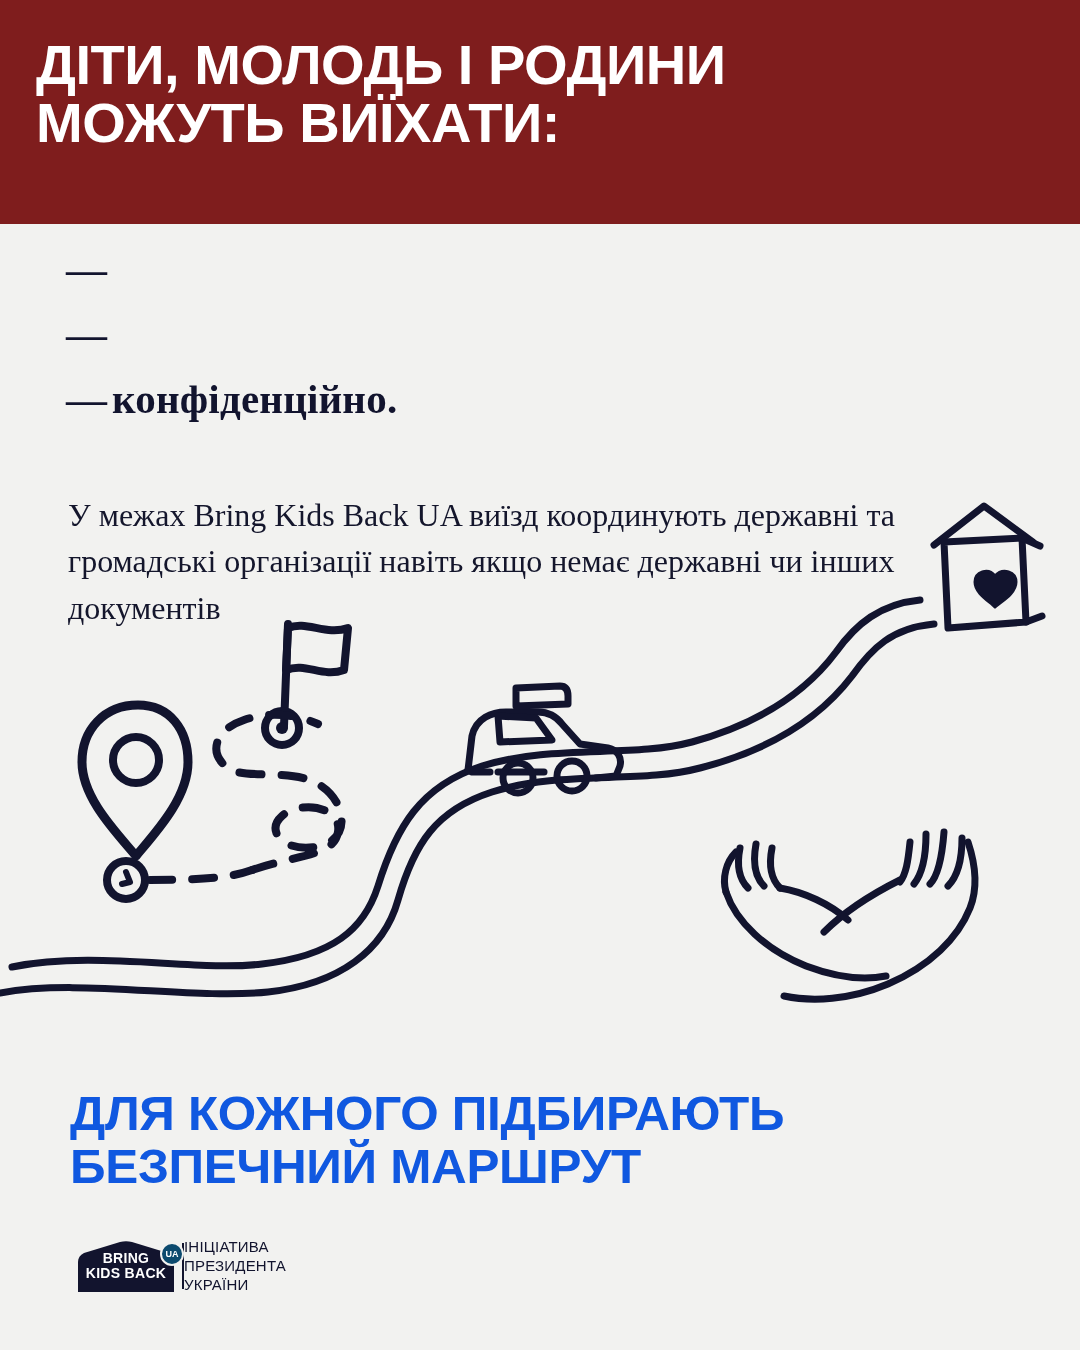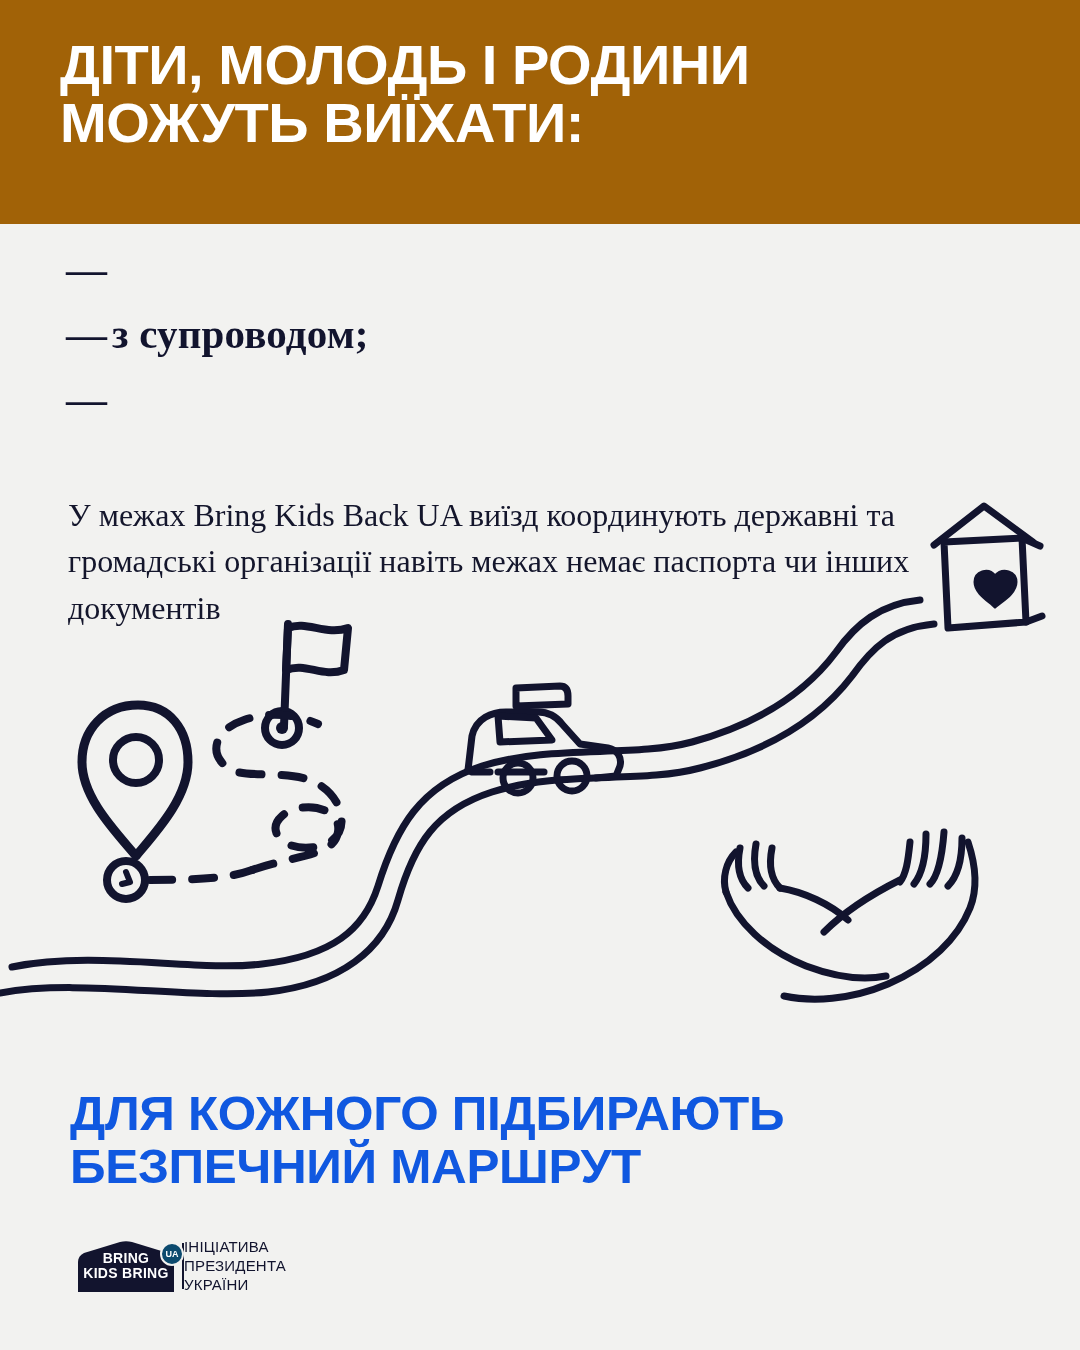--- a/index.html
+++ b/index.html
@@ -22,23 +22,23 @@
     overflow: hidden;
   }
 
   
   .header-band {
     position: absolute;
     left: 0;
     top: 0;
     width: 1080px;
     height: 224px;
-    background: #a16207;
+    background: #7f1d1d;
     box-sizing: border-box;
-    padding: 36px 60px 0 60px;
+    padding: 36px 60px 0 36px;
   }
   .header-title {
     color: #ffffff;
     font-family: "Liberation Sans", sans-serif;
     font-weight: bold;
     font-size: 55px;
     line-height: 1.06;
     letter-spacing: -0.5px;
     margin: 0;
     text-transform: uppercase;
@@ -186,28 +186,28 @@
     <h1 class="header-title">ДІТИ, МОЛОДЬ І РОДИНИ
 МОЖУТЬ ВИЇХАТИ:</h1>
   </div>
 
   <div class="bullets">
     <div class="bullet-row">
       <span class="bullet-dash">—</span>
     </div>
     <div class="bullet-row">
       <span class="bullet-dash">—</span>
-      <span class="bullet-text">з супроводом;</span>
     </div>
     <div class="bullet-row">
       <span class="bullet-dash">—</span>
+      <span class="bullet-text">конфіденційно.</span>
     </div>
   </div>
 
-  <p class="paragraph">У межах Bring Kids Back UA виїзд координують державні та громадські організації навіть межах немає паспорта чи інших документів</p>
+  <p class="paragraph">У межах Bring Kids Back UA виїзд координують державні та громадські організації навіть якщо немає державні чи інших документів</p>
 
   <svg class="illustration" viewBox="0 0 1080 560" xmlns="http://www.w3.org/2000/svg" fill="none">
 
     <g stroke="#12142e" stroke-width="7" stroke-linecap="round" stroke-linejoin="round">
       <path d="M934 65 L984 26 L1033 62"></path>
       <path d="M944 62 L948 148 L1026 142 L1022 58 Z"></path>
       <path d="M1022 58 L1040 66"></path>
       <path d="M1026 142 L1042 136"></path>
       <path d="M995 96 c-7 -9 -20 -4 -20 6 0 12 16 20 20 25 5 -5 21 -13 21 -25 0 -10 -13 -15 -21 -6 Z" fill="#12142e" stroke-width="3"></path>
     </g>
@@ -268,21 +268,21 @@
   <h2 class="bottom-headline">ДЛЯ КОЖНОГО ПІДБИРАЮТЬ
 БЕЗПЕЧНИЙ МАРШРУТ</h2>
 
   <div class="footer">
     <div class="logo-mark">
       <svg width="112" height="52" viewBox="0 0 112 52" xmlns="http://www.w3.org/2000/svg">
         <path d="M8 52 L8 22 C 8 18 10 15 14 13 L50 2 C 54 1 58 1 62 2 L98 13 C 102 15 104 18 104 22 L104 52 Z" fill="#12142e"></path>
       </svg>
       <div class="logo-words">
         <span>BRING</span>
-        <span>KIDS BRING</span>
+        <span>KIDS BACK</span>
       </div>
       <div class="logo-ua">UA</div>
     </div>
     <div class="footer-divider"></div>
     <div class="footer-text">ІНІЦІАТИВА
 ПРЕЗИДЕНТА
 УКРАЇНИ</div>
   </div>
 
 </div>

